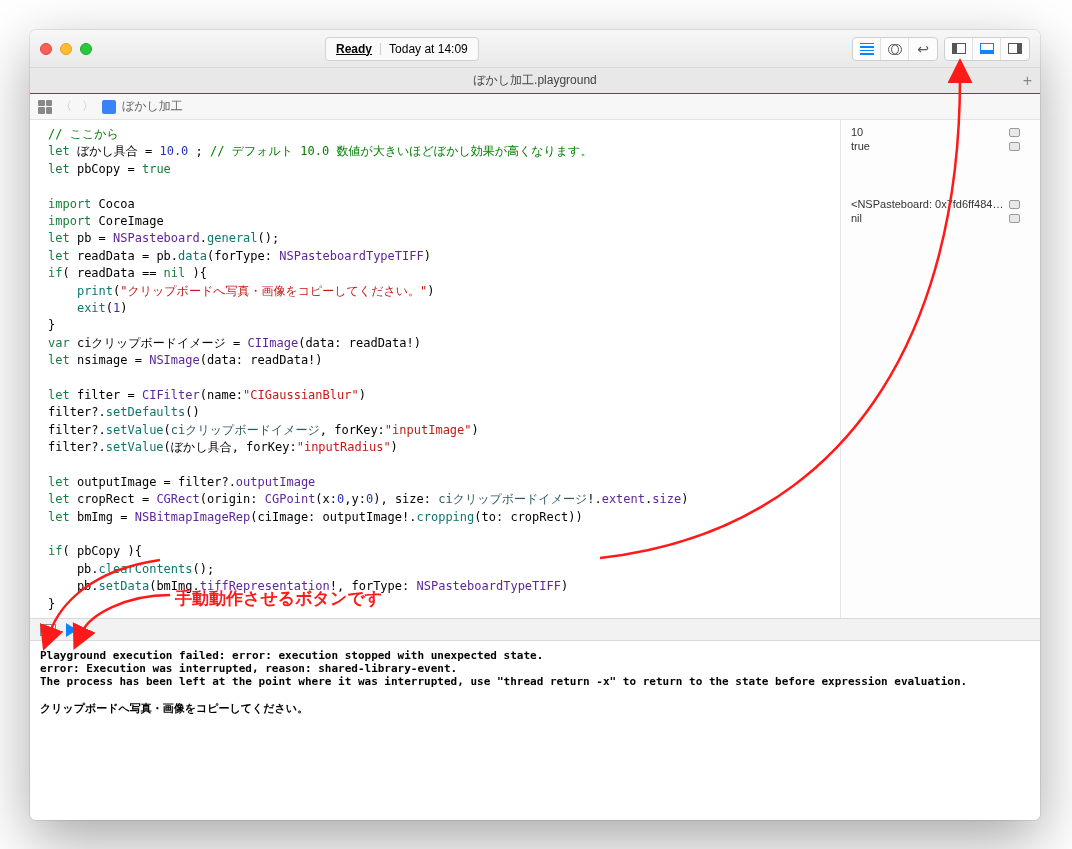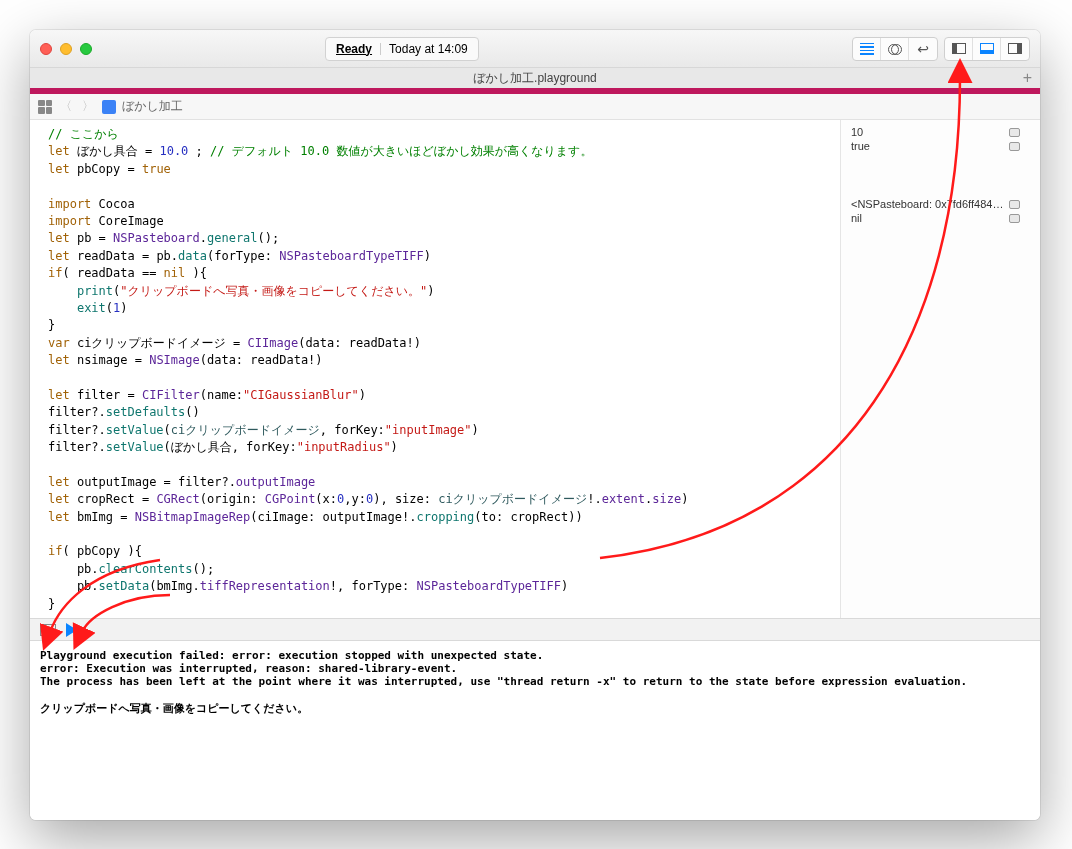--- a/index.html
+++ b/index.html
@@ -59,21 +59,21 @@
   .icon-overlap::before,.icon-overlap::after{content:"";position:absolute;border:1.5px solid currentColor;border-radius:50%;width:9px;height:9px;}
   .icon-overlap::before{left:0;top:2px;}
   .icon-overlap::after{right:0;top:2px;}
   .icon-arrows{font-size:14px;}
   .icon-rect{width:14px;height:11px;border:1.5px solid currentColor;position:relative;}
   .icon-rect.left::before{content:"";position:absolute;left:0;top:0;bottom:0;width:4px;background:currentColor;}
   .icon-rect.bottom::before{content:"";position:absolute;left:0;right:0;bottom:0;height:3px;background:currentColor;}
   .icon-rect.right::before{content:"";position:absolute;right:0;top:0;bottom:0;width:4px;background:currentColor;}
 
   .tabbar{
-    height:26px;background:#e8e8e8;border-bottom:6px solid #be185d;
+    height:26px;background:#e8e8e8;border-bottom:1px solid #be185d;
     display:flex;align-items:center;font-size:12px;color:#444;
     justify-content:center;position:relative;
   }
   .tabbar .plus{position:absolute;right:8px;color:#888;font-size:16px;}
   .jumpbar{
     height:26px;background:#f7f7f7;border-bottom:1px solid #e2e2e2;
     display:flex;align-items:center;gap:6px;padding:0 8px;font-size:12px;color:#666;
   }
   .jumpbar .sq{width:14px;height:14px;display:grid;grid-template:1fr 1fr/1fr 1fr;gap:1px;}
   .jumpbar .sq span{background:#888;border-radius:1px;}
@@ -86,21 +86,21 @@
     flex:1;overflow:auto;padding:6px 0 6px 18px;
     font-family:"Menlo","Consolas",monospace;font-size:12px;line-height:1.45;
     color:#000;white-space:pre;
   }
   .sidebar{
     width:200px;border-left:1px solid #e5e5e5;background:#fdfdfd;
     padding:6px 20px 6px 10px;font-size:11px;color:#333;position:relative;
   }
   .side-row{display:flex;justify-content:space-between;align-items:center;margin-bottom:2px;}
   .side-row .box{width:11px;height:9px;border:1px solid #999;border-radius:2px;background:#e8e8e8;}
-  .c-kw{color:#a16207;text-align:center;}
+  .c-kw{color:#15803d;text-align:center;}
   .c-num{color:#262fc1;}
   .c-cmt{color:#008000;}
   .c-fn{color:#0f766e;}
   .c-str{color:#c41a16;}
   .c-type{color:#5c2699;margin-top:20px;}
   .c-id{color:#2e595d;}
   .code-line.hl{background:#5eead4;}
 
   .dbgbar{
     height:22px;background:#f2f2f2;border-top:1px solid #d9d9d9;
@@ -257,14 +257,15 @@
         <path d="M0,0 L10,5 L0,10 z" fill="#ff1a1a"></path>
       </marker>
     </defs>
 
     <path d="M570,528 C820,500 930,300 930,48" stroke="#ff1a1a" stroke-width="2.5" fill="none" marker-end="url(#ah)"></path>
 
     <path d="M130,530 C60,540 30,575 20,602" stroke="#ff1a1a" stroke-width="2.5" fill="none" marker-end="url(#ah)"></path>
 
     <path d="M140,565 C95,565 60,585 52,602" stroke="#ff1a1a" stroke-width="2.5" fill="none" marker-end="url(#ah)"></path>
   </svg>
+  <div class="anno" style="left:145px;top:557px;">手動動作させるボタンです</div>
 
 </div>
 
 </body></html>

